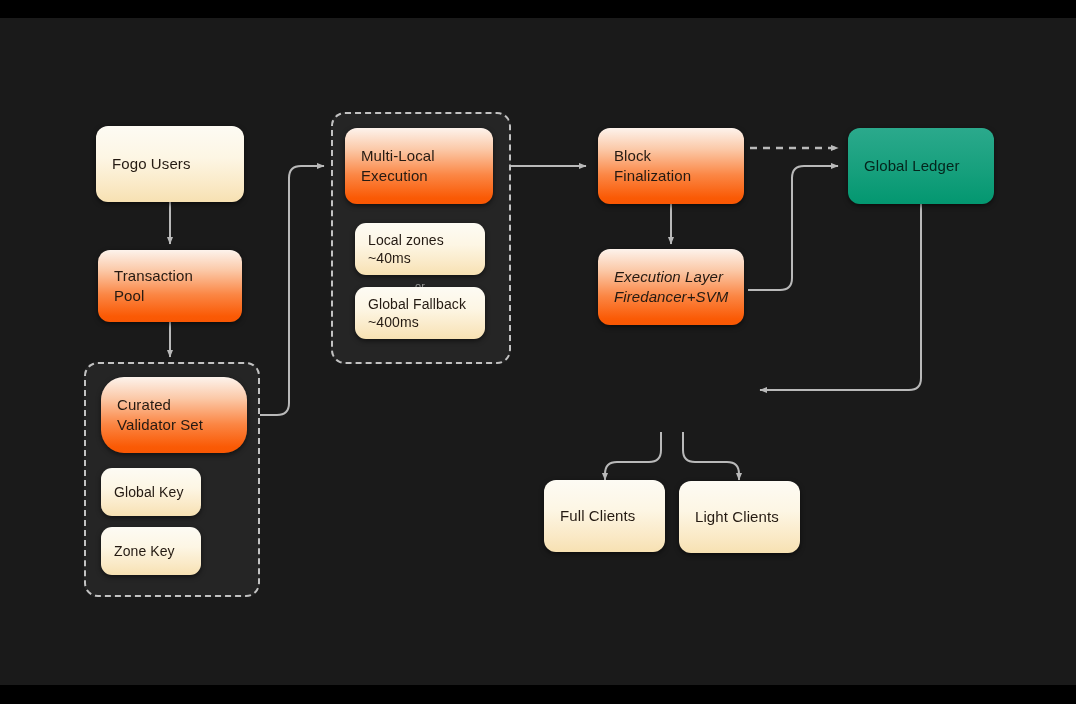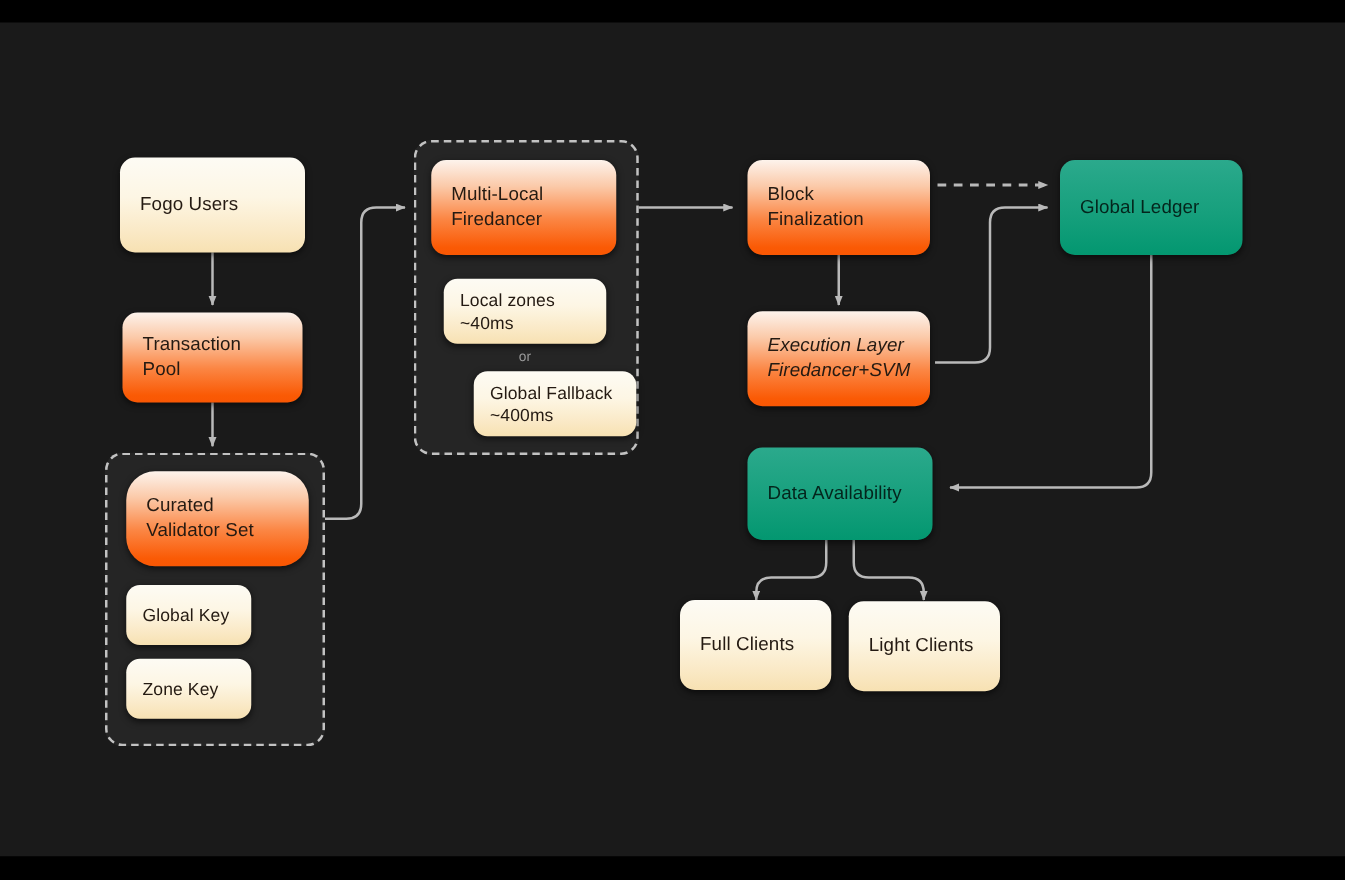--- a/index.html
+++ b/index.html
@@ -151,52 +151,49 @@
     <div class="node cream small" style="left:101px; top:450px; width:100px; height:48px;">
       <span>Global Key</span>
     </div>
 
     <div class="node cream small" style="left:101px; top:509px; width:100px; height:48px;">
       <span>Zone Key</span>
     </div>
 
     <div class="node orange" style="left:345px; top:110px; width:148px; height:76px;">
       <span>Multi-Local
-Firedancer</span>
+Execution</span>
     </div>
 
     <div class="node cream small" style="left:355px; top:205px; width:130px; height:52px;">
       <span>Local zones
 ~40ms</span>
     </div>
 
     <div class="or-label" style="left:355px; top:262px; width:130px;">or</div>
 
-    <div class="node cream small" style="left:355px; top:279px; width:130px; height:52px;margin-left:24px;">
+    <div class="node cream small" style="left:355px; top:269px; width:130px; height:52px;">
       <span>Global Fallback
 ~400ms</span>
     </div>
 
     <div class="node orange" style="left:598px; top:110px; width:146px; height:76px;">
       <span>Block
 Finalization</span>
     </div>
 
     <div class="node orange" style="left:598px; top:231px; width:146px; height:76px;font-style:italic;">
       <span>Execution Layer
 Firedancer+SVM</span>
     </div>
 
     <div class="node teal" style="left:848px; top:110px; width:146px; height:76px;">
       <span>Global Ledger</span>
     </div>
 
-    <div class="node teal" style="left:598px; top:340px; width:148px; height:74px;">
-      <span>Data Availability</span>
-    </div>
 
     <div class="node cream" style="left:544px; top:462px; width:121px; height:72px;">
       <span>Full Clients</span>
     </div>
 
     <div class="node cream" style="left:679px; top:463px; width:121px; height:72px;align-items:center;">
       <span>Light Clients</span>
     </div>
 
   </div>

